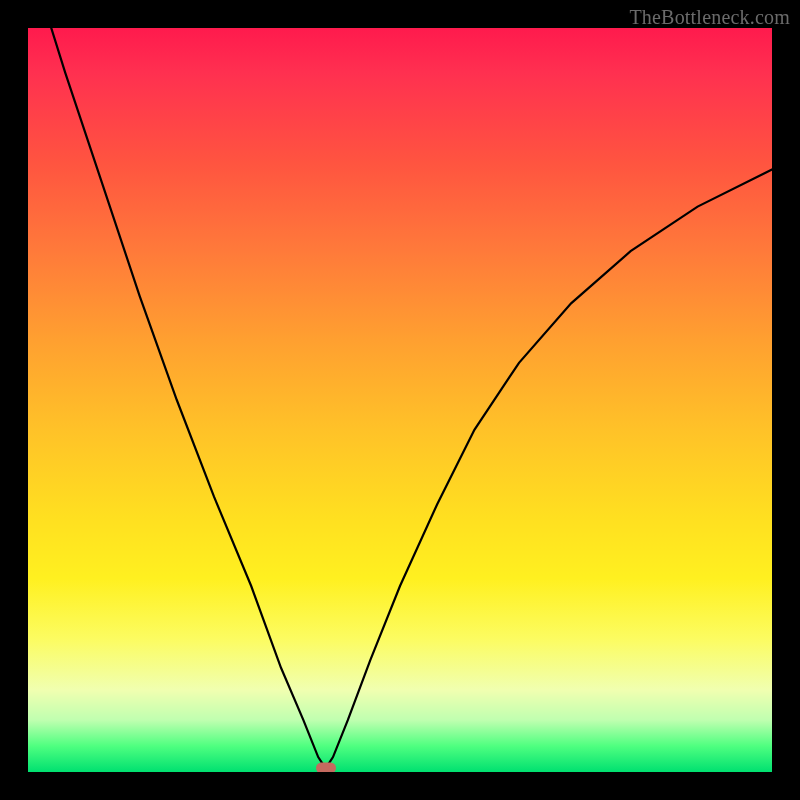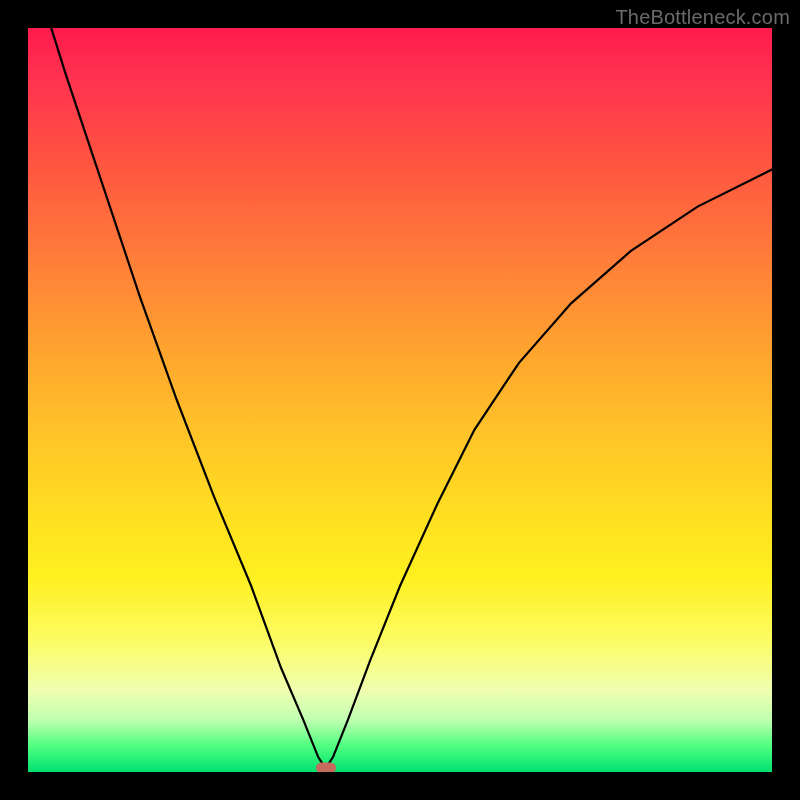--- a/index.html
+++ b/index.html
@@ -66,20 +66,21 @@
   }
   .watermark {
     position: absolute;
     top: 6px;
     right: 10px;
     color: #6b6b6b;
     font-size: 20px;
     font-weight: 500;
     letter-spacing: 0.2px;
     user-select: none;
+    font-family: Liberation Serif, serif;
   }
 </style>
 </head>
 <body>
 
 <div class="frame">
 
   <div class="plot">
     <div class="gradient"></div>
 

